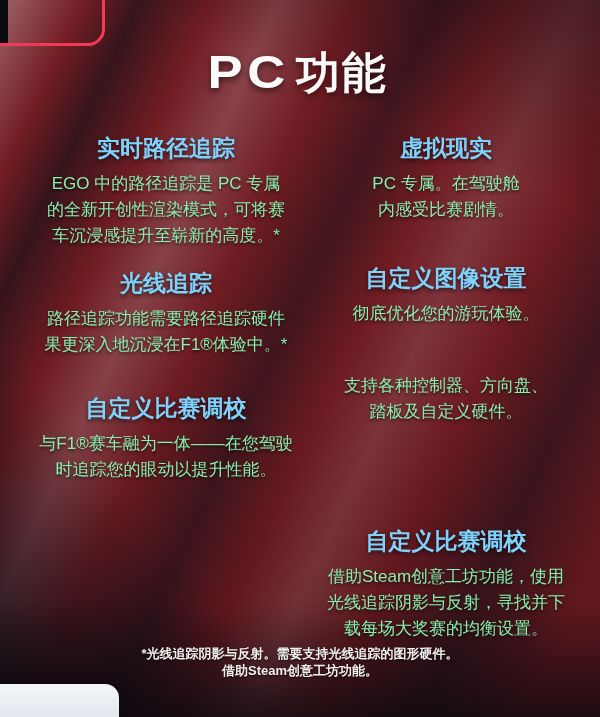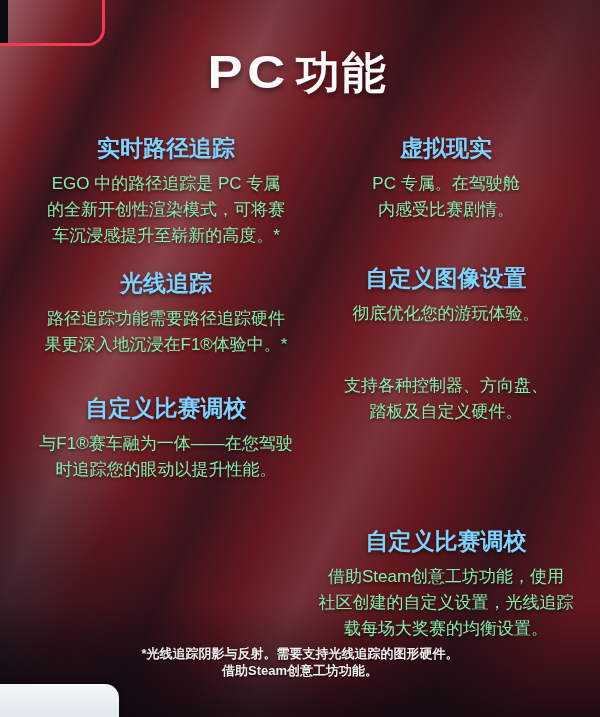--- a/index.html
+++ b/index.html
@@ -183,21 +183,21 @@
     <div class="feature-body">PC 专属。在驾驶舱
 内感受比赛剧情。</div>
   </div>
   <div class="feature col-right fr3">
     <div class="feature-body">支持各种控制器、方向盘、
 踏板及自定义硬件。</div>
   </div>
   <div class="feature col-right fr4">
     <h2 class="feature-title">自定义比赛调校</h2>
     <div class="feature-body">借助Steam创意工坊功能，使用
-社区创建的自定义设置，光线追踪
+光线追踪阴影与反射，寻找并下
 载每场大奖赛的均衡设置。</div>
   </div>
 
   <div class="footnotes">
     <div>*光线追踪阴影与反射。需要支持光线追踪的图形硬件。</div>
     <div>借助Steam创意工坊功能。</div>
   </div>
 
   <div class="partial-card"></div>
 </div>

